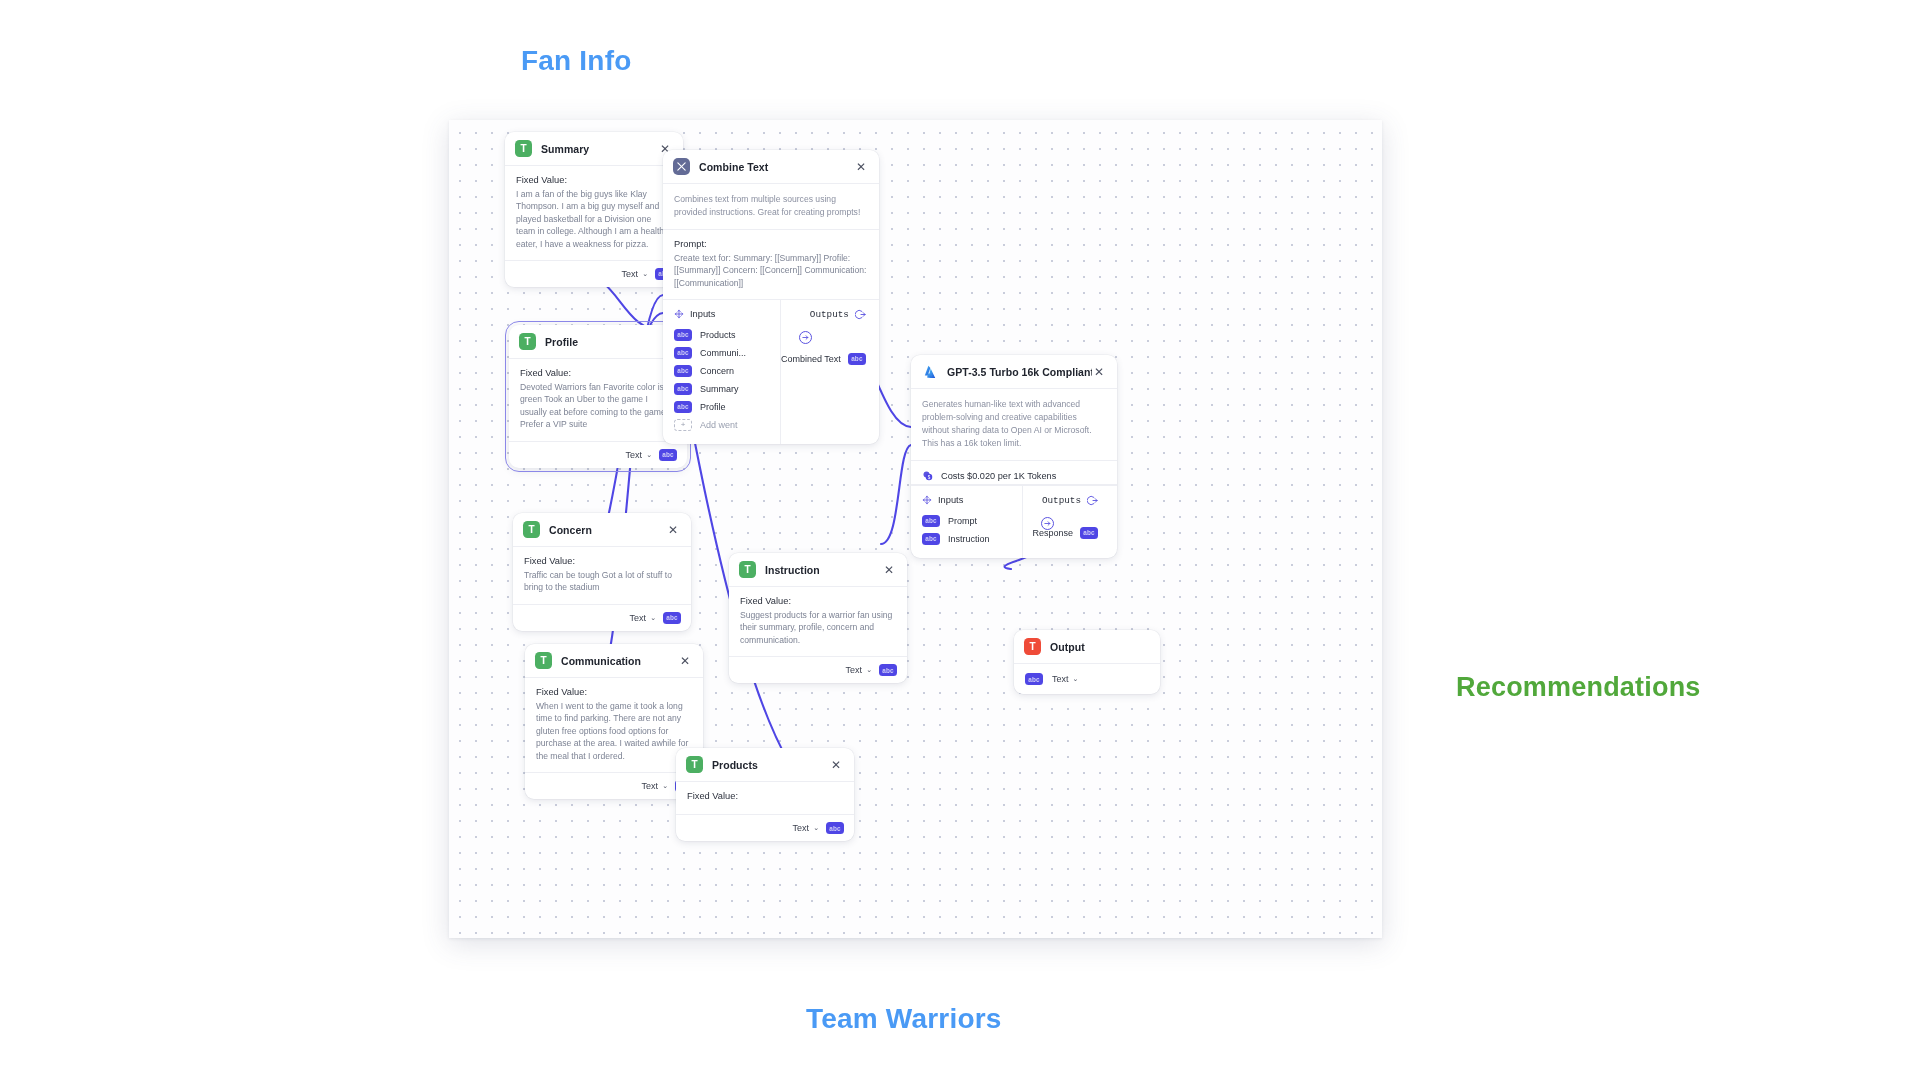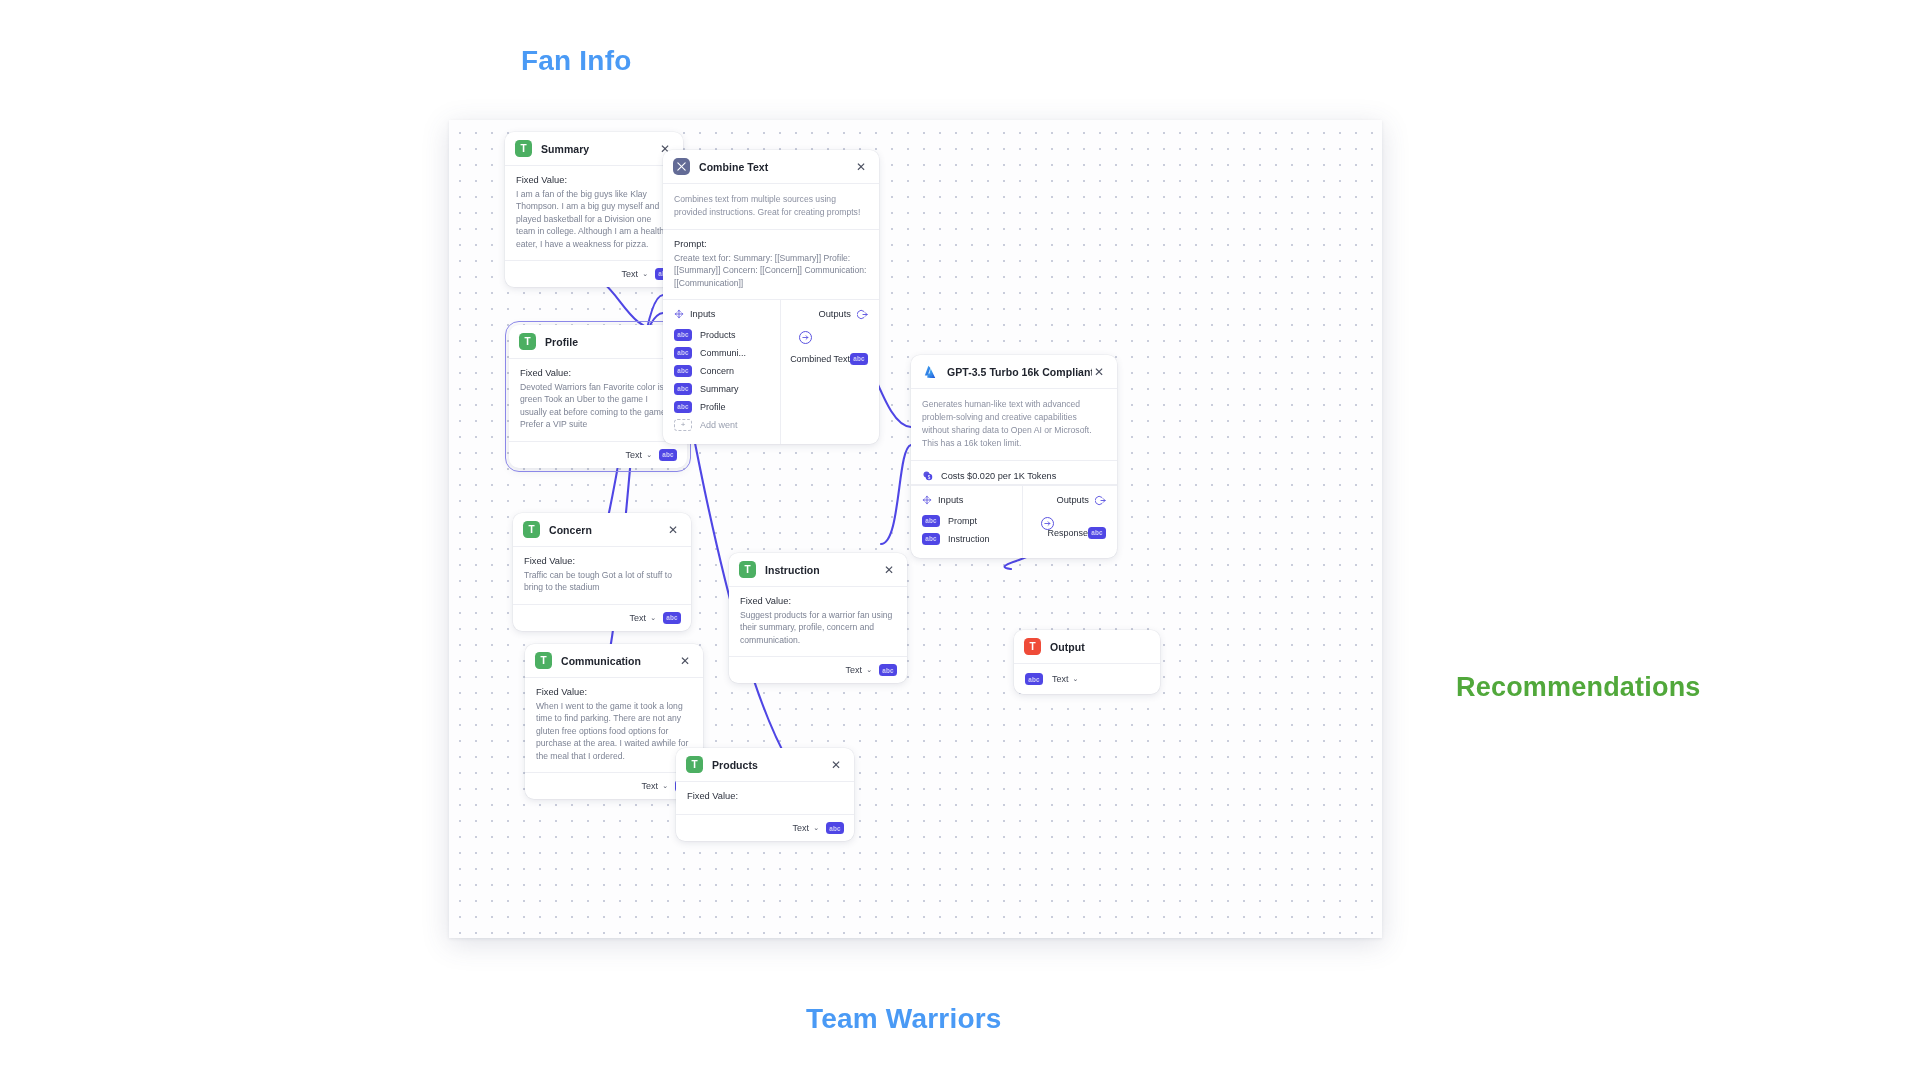--- a/index.html
+++ b/index.html
@@ -98,36 +98,36 @@
   .port {
     width: 18px; height: 12px; border-radius: 3.5px;
     background: #4f46e5; color: #cfcdf7;
     font-size: 6.4px; font-weight: bold; letter-spacing: .1px;
     display: flex; align-items: center; justify-content: center;
     flex: 0 0 auto; cursor: pointer;
   }
 
   
   .io-wrap { display: flex; border-top: 1px solid #edeef3; }
-  .io-col { padding: 9px 0 10px 0; }
+  .io-col { padding: 9px 8px 10px 0; }
   .io-left  { flex: 0 0 auto; border-right: 1px solid #edeef3; }
   .io-right { flex: 1 1 auto; position: relative; }
   .io-head {
     display: flex; align-items: center; gap: 6px;
     font-size: 9.3px; color: #2b303c; margin-bottom: 7px;
   }
   .io-head.left  { padding-left: 11px; }
-  .io-head.right { justify-content: flex-end; padding-right: 11px; }
+  .io-head.right { justify-content: flex-end; padding-right: 11px; font-family: Liberation Mono, monospace; }
   .io-row {
     display: flex; align-items: center; gap: 8px;
     height: 18px; padding-left: 11px; padding-right: 14px;
   }
   .io-row-out {
     display: flex; align-items: center; justify-content: flex-end;
-    height: 18px; padding-right: 11px;
+    gap: 7px; height: 18px; padding-right: 11px;
   }
   .io-name { font-size: 9px; color: #2b303c; white-space: nowrap; }
   .io-add {
     display: flex; align-items: center; gap: 8px;
     height: 18px; padding-left: 11px; cursor: pointer;
   }
   .add-box {
     width: 18px; height: 12px; border-radius: 3.5px;
     border: 1px dashed #b9bdcb; color: #9aa0b0;
     font-size: 8px; display: flex; align-items: center; justify-content: center;

